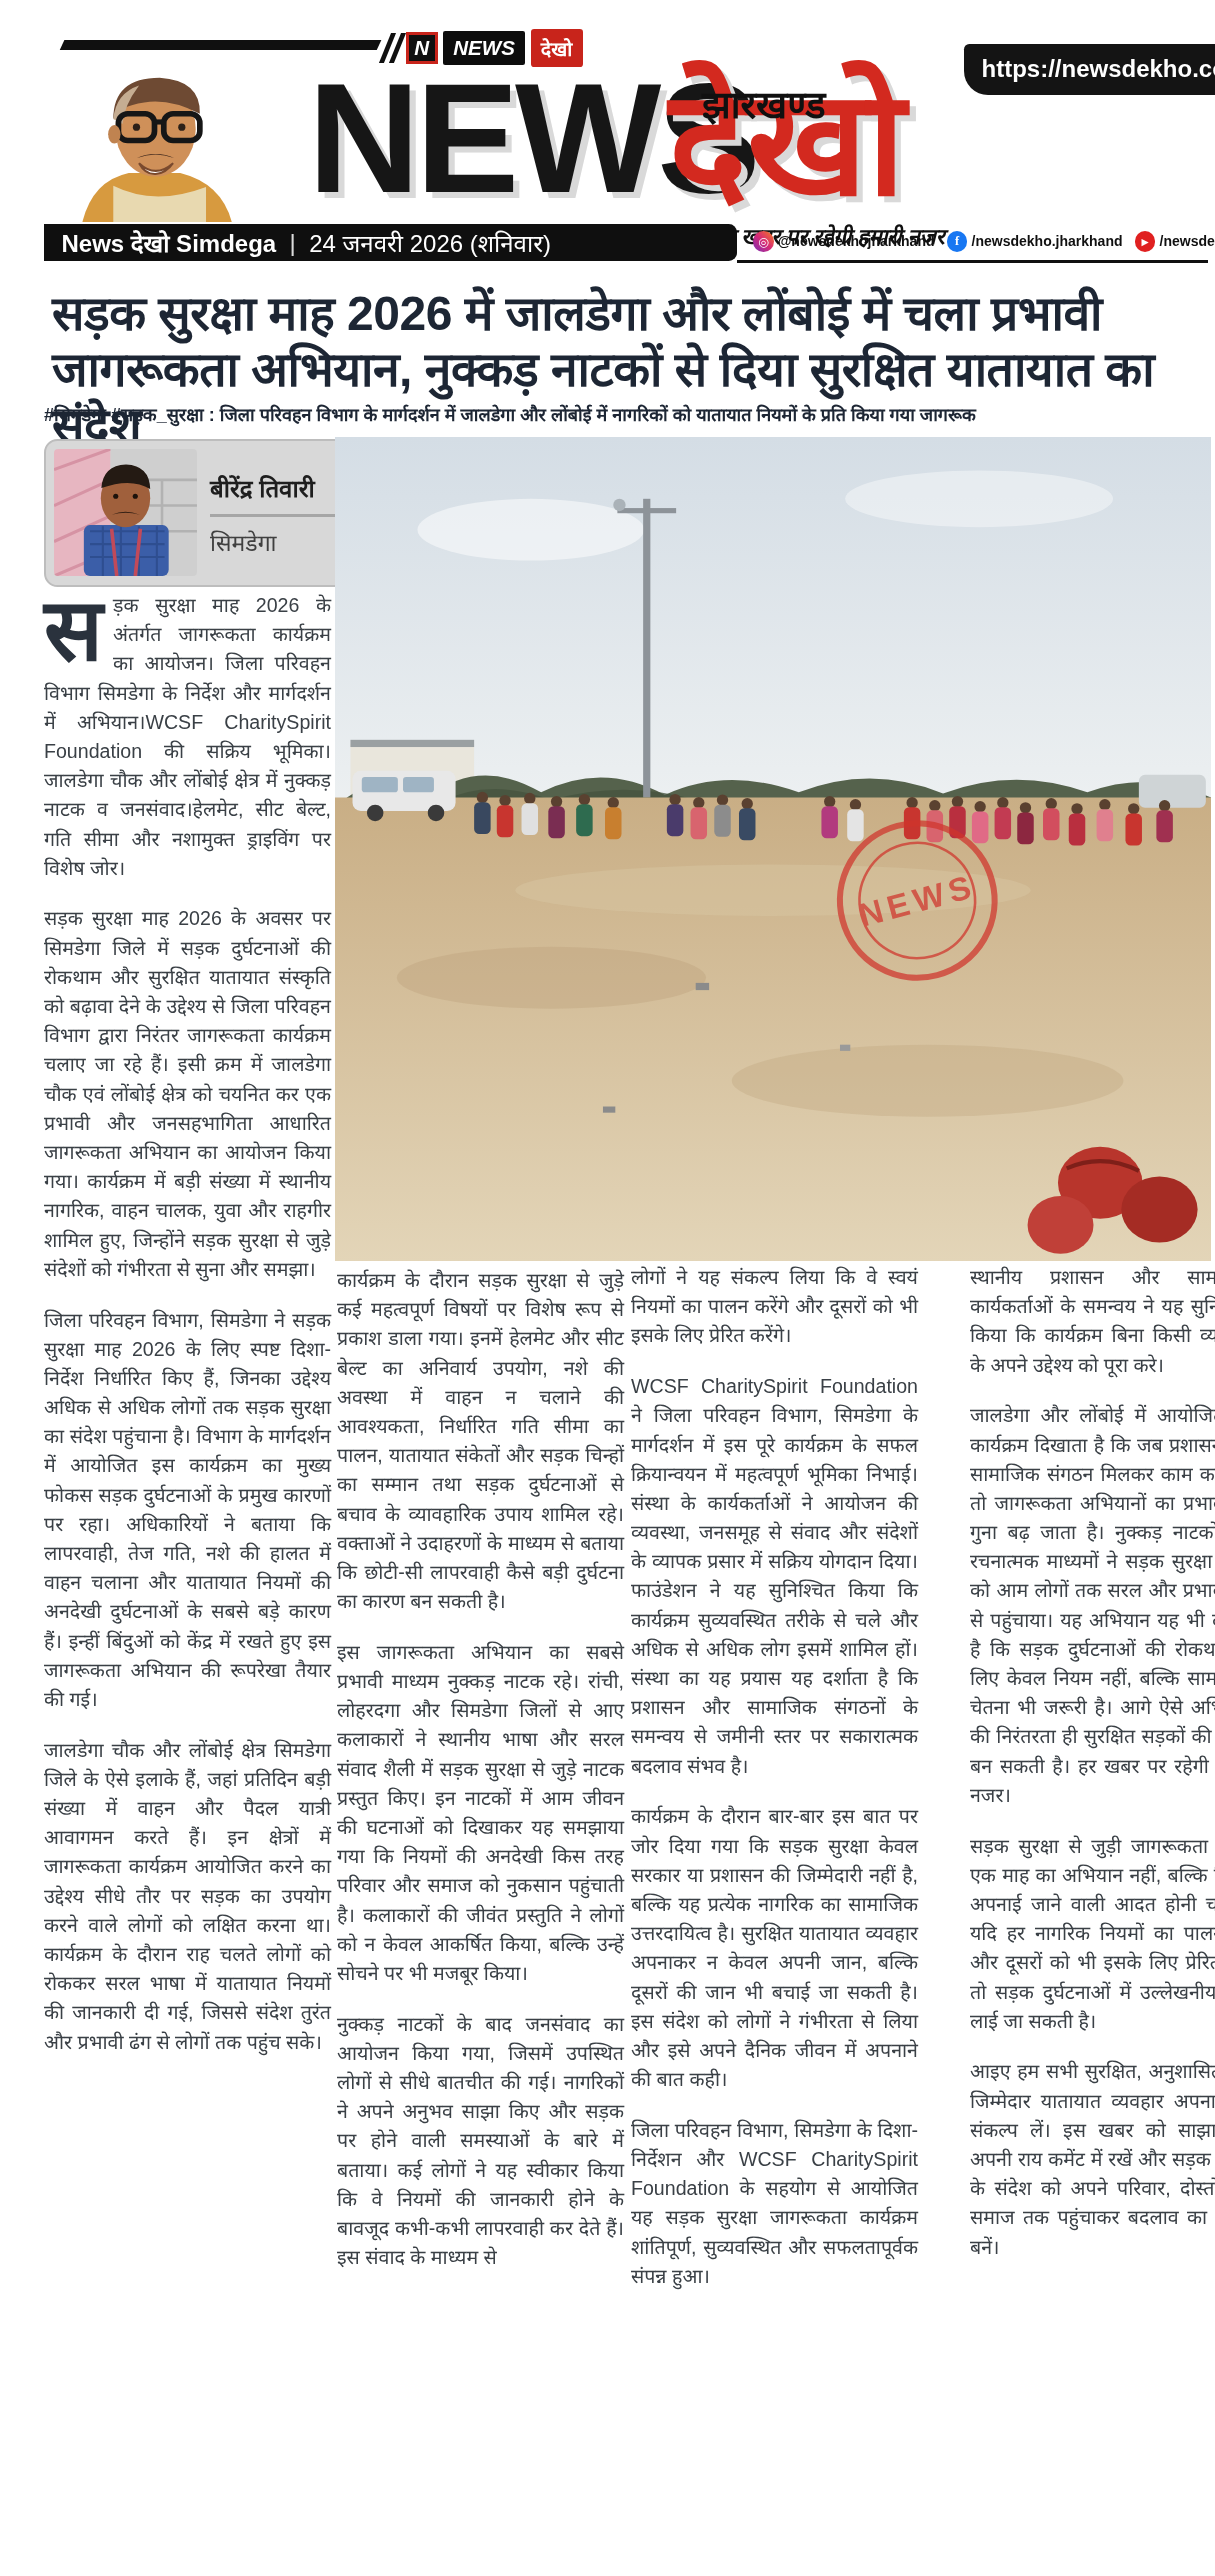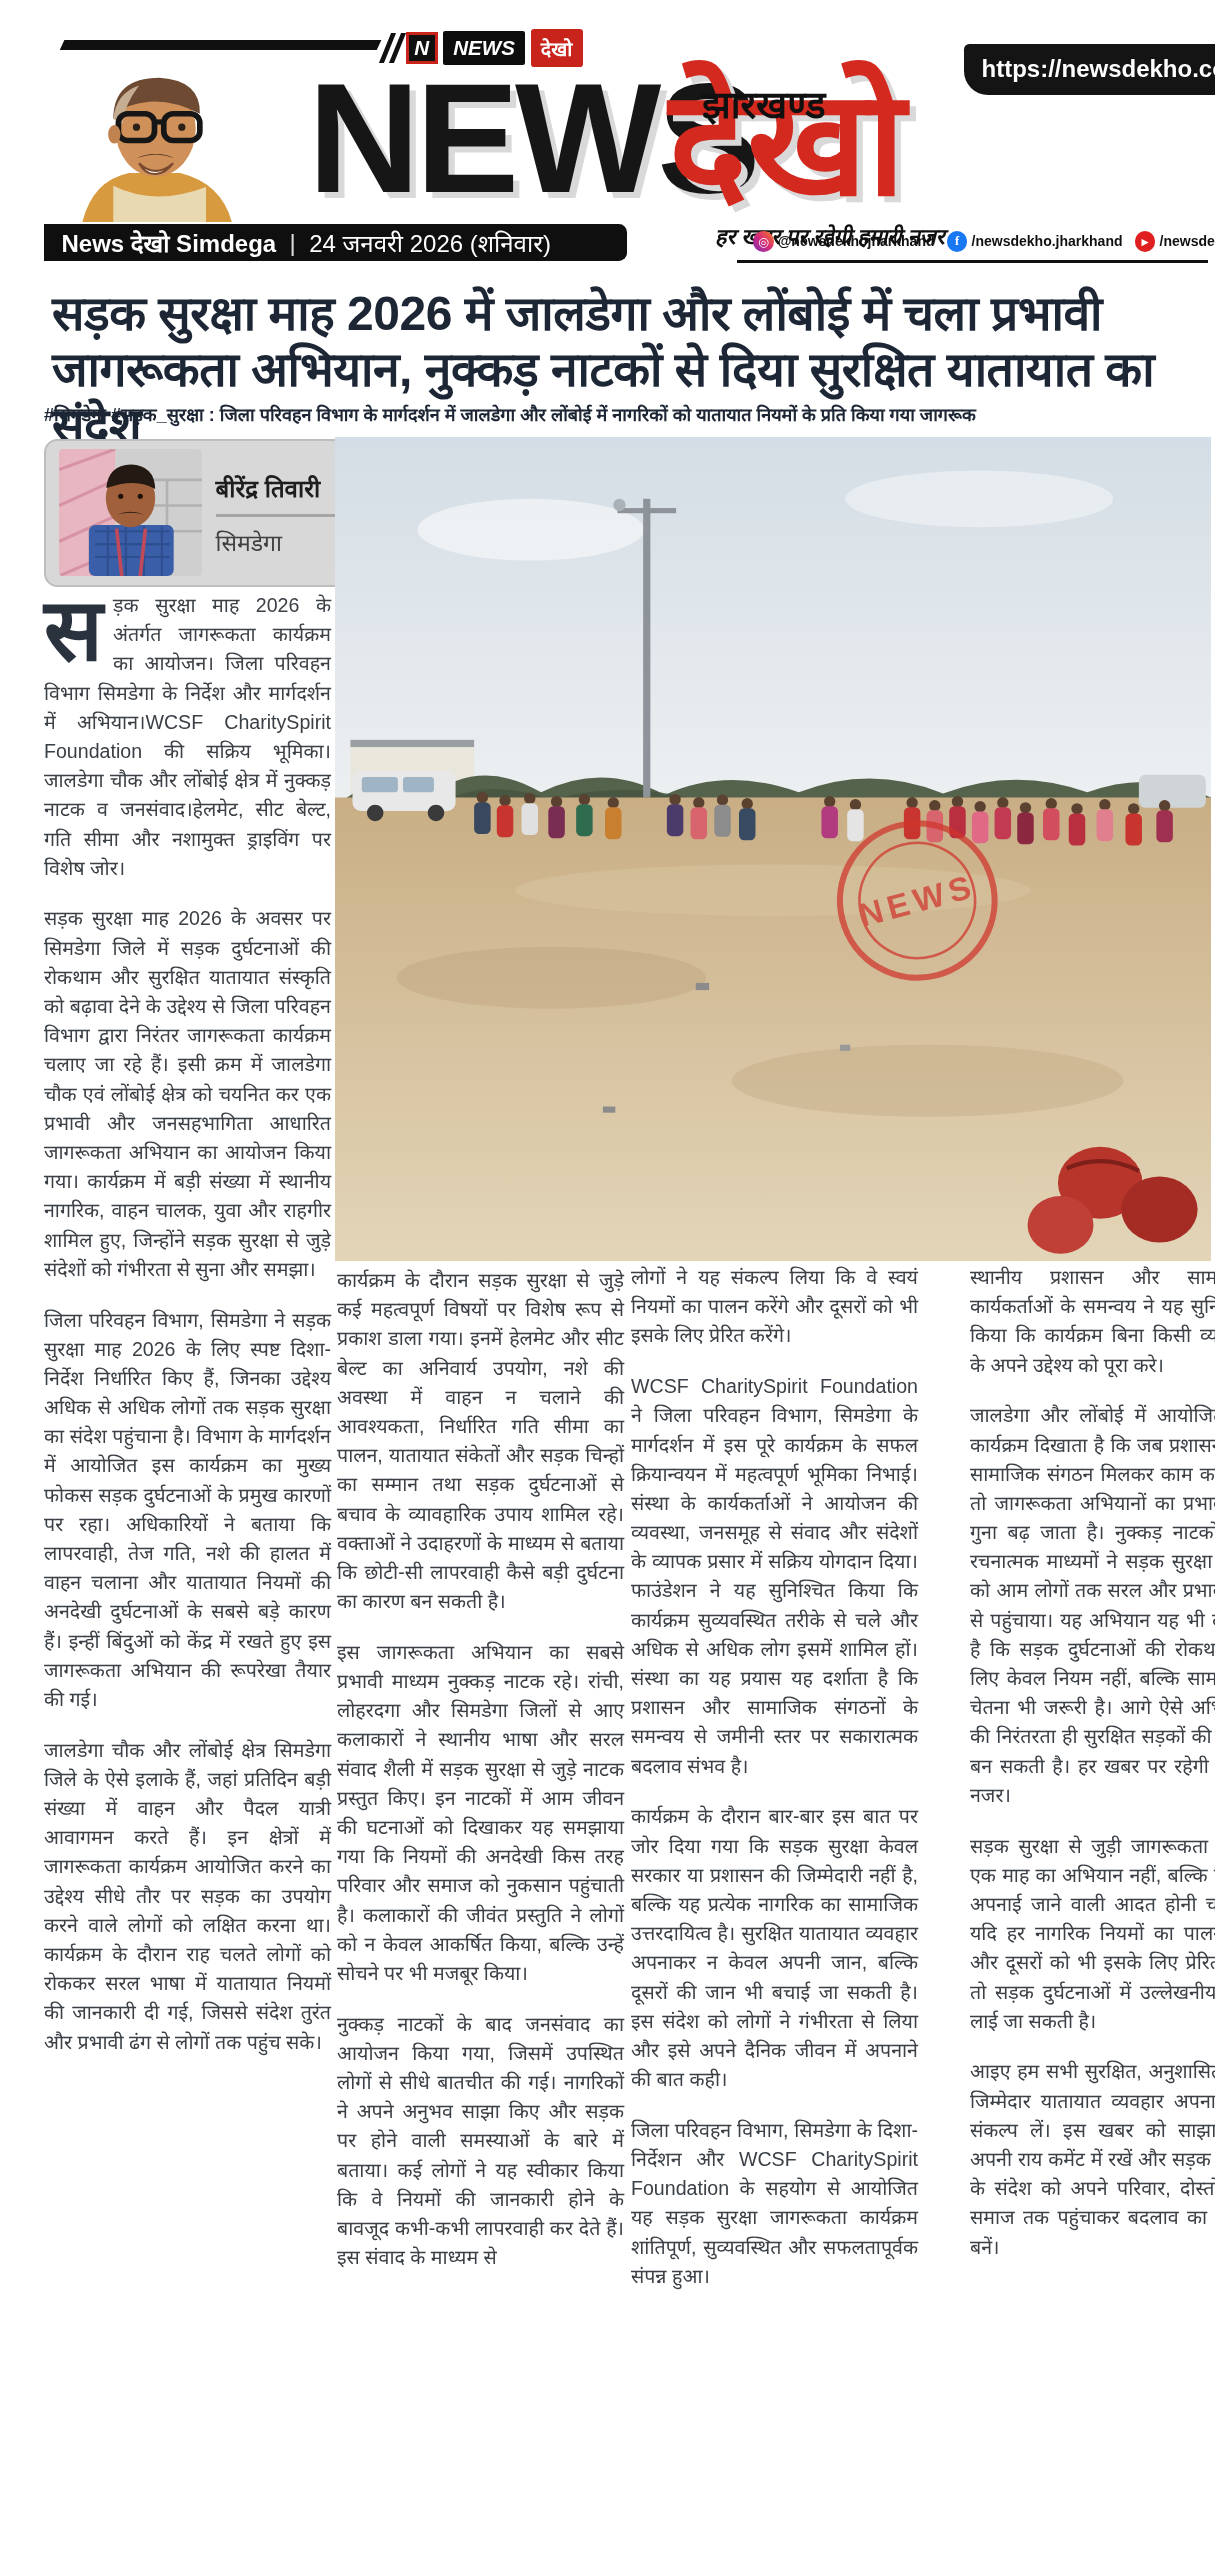--- a/index.html
+++ b/index.html
@@ -18,42 +18,42 @@
   .mast-news{position:absolute;left:308px;top:61px;font-size:155px;line-height:155px;font-weight:900;
              letter-spacing:-4.1px;color:#161616;text-shadow:6.2px 6.2px 0 #d9d9d9;z-index:1;}
   .mast-state{position:absolute;left:702px;top:77px;font-size:38px;font-weight:900;color:#101010;z-index:3;text-align:center;}
   .mast-dekho{position:absolute;left:669px;top:66px;font-size:147px;line-height:155px;font-weight:900;
               color:#d3291f;text-shadow:6.2px 6.2px 0 #d9d9d9;z-index:2;}
   .mast-tagline{position:absolute;left:715px;top:221px;font-size:21.6px;font-weight:800;font-style:italic;color:#101010;z-index:3;}
   .url-box{position:absolute;left:964px;top:44px;background:#141414;color:#fff;font-size:24px;font-weight:700;
            padding:11.3px 17.5px;border-radius:5.2px 5.2px 5.2px 24px;z-index:4;}
 
   
-  .date-bar{position:absolute;left:44px;top:224px;width:583px;height:37px;background:#0f0f0f;color:#fff;
+  .date-bar{position:absolute;left:44px;top:224px;width:693px;height:37px;background:#0f0f0f;color:#fff;
             display:flex;align-items:center;gap:13.4px;padding-left:17.5px;border-radius:0 8.2px 8.2px 0;font-size:24px;z-index:5;}
   .date-bar .ed{font-weight:800;}
   .date-bar .sep{font-weight:300;opacity:.85;}
   .social-row{position:absolute;left:753px;top:231px;display:flex;gap:12.4px;align-items:center;
               font-size:14px;font-weight:800;color:#101010;z-index:5;}
   .social-item{display:flex;align-items:center;gap:4.1px;}
   .sicon{width:20.6px;height:20.6px;border-radius:50%;display:flex;align-items:center;justify-content:center;
          color:#fff;font-size:12.4px;font-weight:800;flex:0 0 auto;}
   .ig{background:linear-gradient(45deg,#7a32b9,#d62976,#fa7e1e);}
   .fb{background:#1877f2;font-family:"Liberation Serif",serif;}
   .yt{background:#e02020;font-size:9.3px;}
   .social-rule{position:absolute;left:737px;top:260px;width:471px;height:2.6px;background:#101010;}
 
   
   .headline{position:absolute;left:44px;top:278px;width:1139px;margin:8px;font-size:48px;line-height:1.17;
             font-weight:900;color:#1d2634;letter-spacing:-0.5px;}
   .hashline{position:absolute;left:44px;top:402px;width:1154px;font-size:18px;font-weight:700;color:#1d2634;}
 
   
   .author-card{position:absolute;left:44px;top:439px;width:309px;height:148px;background:#d8d8d8;
-               border:2.6px solid #bdbdbd;border-radius:13.4px;display:flex;overflow:hidden;justify-content:center;}
+               border:2.6px solid #bdbdbd;border-radius:13.4px;display:flex;overflow:hidden;}
   .author-photo{width:143px;height:127px;margin:7.7px 0 7.7px 7.7px;border-radius:4.1px;overflow:hidden;flex:0 0 auto;}
   .author-info{padding:30px 0 0 13.4px;}
   .author-name{font-size:24px;font-weight:800;color:#1e1e1e;}
   .author-divider{width:130px;height:2.6px;background:#a6a6a6;margin:10.3px 0 9.3px 0;}
   .author-loc{font-size:23px;color:#404040;font-family:Liberation Serif, serif;}
 
   
   .photo-frame{position:absolute;left:335px;top:437px;width:876px;height:824px;overflow:hidden;}
 
   

